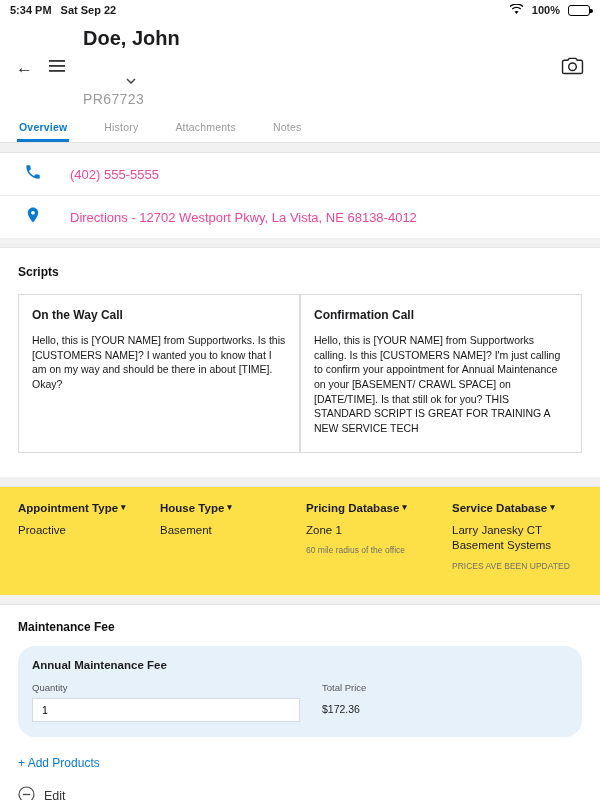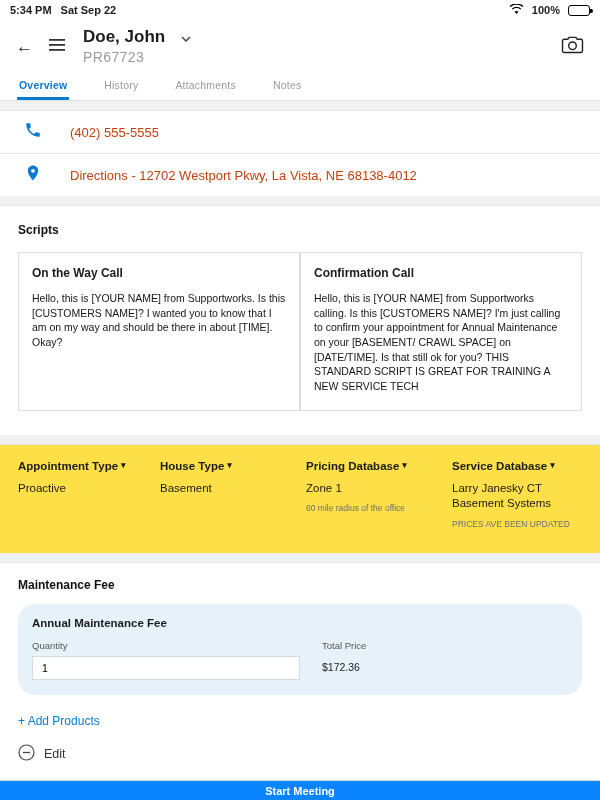--- a/index.html
+++ b/index.html
@@ -13,35 +13,35 @@
   .sb-right { display:flex; gap:8px; align-items:center; }
   .battery { width:22px; height:11px; border:1px solid #000; border-radius:3px; padding:1.5px; position:relative; }
   .battery-fill { width:100%; height:100%; background:#000; border-radius:1px; }
   .battery:after { content:""; position:absolute; right:-3.5px; top:3px; width:2.5px; height:4.5px; background:#000; border-radius:0 2px 2px 0; }
 
   
   .header { display:flex; align-items:center; padding:7px 16px 5px 16px; flex:0 0 auto; }
   .icon-btn { display:flex; align-items:center; justify-content:center; }
   .back { font-size:17px; line-height:1; color:#222; margin-right:16px; }
   .hamburger { margin-right:18px; }
-  .title { font-size:17px; font-weight:bold; display:flex; align-items:center; gap:16px; }
+  .title { font-size:20px; font-weight:bold; display:flex; align-items:center; gap:16px;flex-direction:column; }
   .subtitle { font-size:14px; color:#9a9a9a; letter-spacing:.4px; margin-top:2px; }
   .camera { margin-left:auto; }
 
   
   .tabs { display:flex; gap:33px; padding:0 17px; border-bottom:1px solid #e4e4e4; flex:0 0 auto; }
   .tab { font-size:10.5px; color:#9a9a9e; padding:9px 2px; letter-spacing:.2px; cursor:default; }
   .tab.active { color:#0b7ad1; font-weight:bold; border-bottom:3px solid #0b7ad1; padding-bottom:6px; }
 
   .band { height:10px; background:#f1f1f2; border-bottom:1px solid #e6e6e6; flex:0 0 auto; }
   .rule { height:1px; background:#e9e9e9; flex:0 0 auto; }
 
   
   .contact-row { display:flex; align-items:center; height:42px; padding:0 16px 0 24px; gap:28px; flex:0 0 auto; }
-  .contact-text { font-size:13px; color:#c2410c;text-align:center; }
+  .contact-text { font-size:13px; color:#ec4899;text-align:center; }
 
   
   .scripts { padding:17px 18px 24px 18px; flex:0 0 auto; background:#fff; }
   .section-heading { font-size:12px; font-weight:bold; color:#111; }
   .cards { display:flex; margin-top:15px; }
   .card { flex:1; border:1px solid #dcdcdc; background:#fff; padding:13px 13px 16px 13px; min-height:128px; }
   .card-title { font-size:12px; font-weight:bold; margin-bottom:11px; }
   .card-body { font-size:10.5px; line-height:1.4; color:#161616; }
 
   

